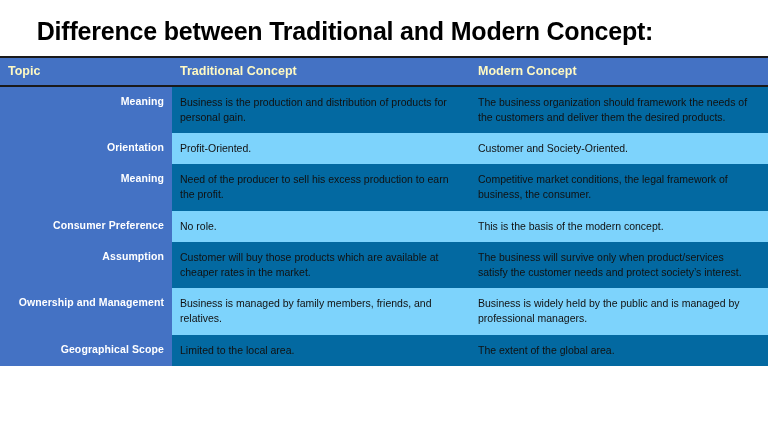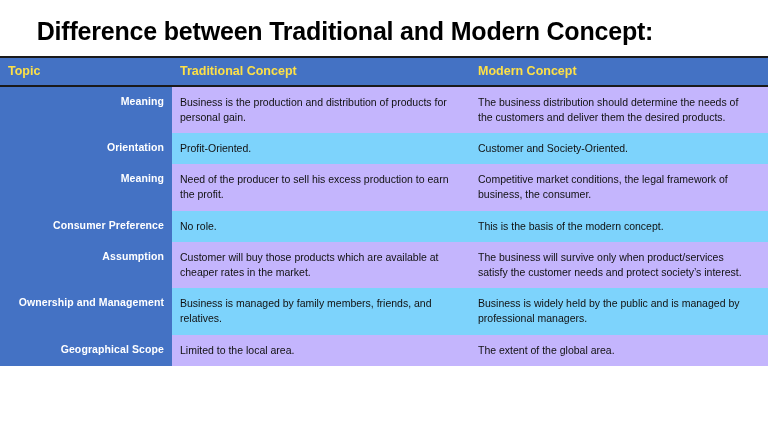--- a/index.html
+++ b/index.html
@@ -34,21 +34,21 @@
     border-collapse: collapse;
     width: 768px;
     table-layout: fixed;
   }
   table.comparison col.c0 { width: 172px; }
   table.comparison col.c1 { width: 298px; }
   table.comparison col.c2 { width: 298px; }
 
   table.comparison thead th {
     background: #4472C4;
-    color: #fde047;
+    color: #fef9c3;
     font-size: 12.5px;
     font-weight: bold;
     text-align: left;
     padding: 6px 8px 7px 8px;
     border-top: 2px solid #1a1a1a;
     border-bottom: 2px solid #1a1a1a;
     vertical-align: middle;
   }
   table.comparison tbody th.rowhead {
     background: #4472C4;
@@ -63,21 +63,21 @@
   }
   table.comparison tbody td {
     font-size: 10.5px;
     color: #111111;
     vertical-align: top;
     padding: 8px 14px 8px 8px;
     line-height: 1.45;
     border: none;
   }
   table.comparison tbody tr.alt td {
-    background: #c4b5fd;
+    background: #0369a1;
     margin-left: 19px;
   }
   table.comparison tbody tr.plain td {
     background: #7dd3fc;
     margin-left: 33px;
   }
   .cell-sep {
     
   }
 </style>
@@ -98,21 +98,21 @@
       <tr>
         <th>Topic</th>
         <th>Traditional Concept</th>
         <th>Modern Concept</th>
       </tr>
     </thead>
     <tbody>
       <tr class="alt">
         <th class="rowhead">Meaning</th>
         <td class="cell-sep">Business is the production and distribution of products for personal gain.</td>
-        <td>The business distribution should determine the needs of the customers and deliver them the desired products.</td>
+        <td>The business organization should framework the needs of the customers and deliver them the desired products.</td>
       </tr>
       <tr class="plain">
         <th class="rowhead">Orientation</th>
         <td class="cell-sep">Profit-Oriented.</td>
         <td>Customer and Society-Oriented.</td>
       </tr>
       <tr class="alt">
         <th class="rowhead">Meaning</th>
         <td class="cell-sep">Need of the producer to sell his excess production to earn the profit.</td>
         <td>Competitive market conditions, the legal framework of business, the consumer.</td>

